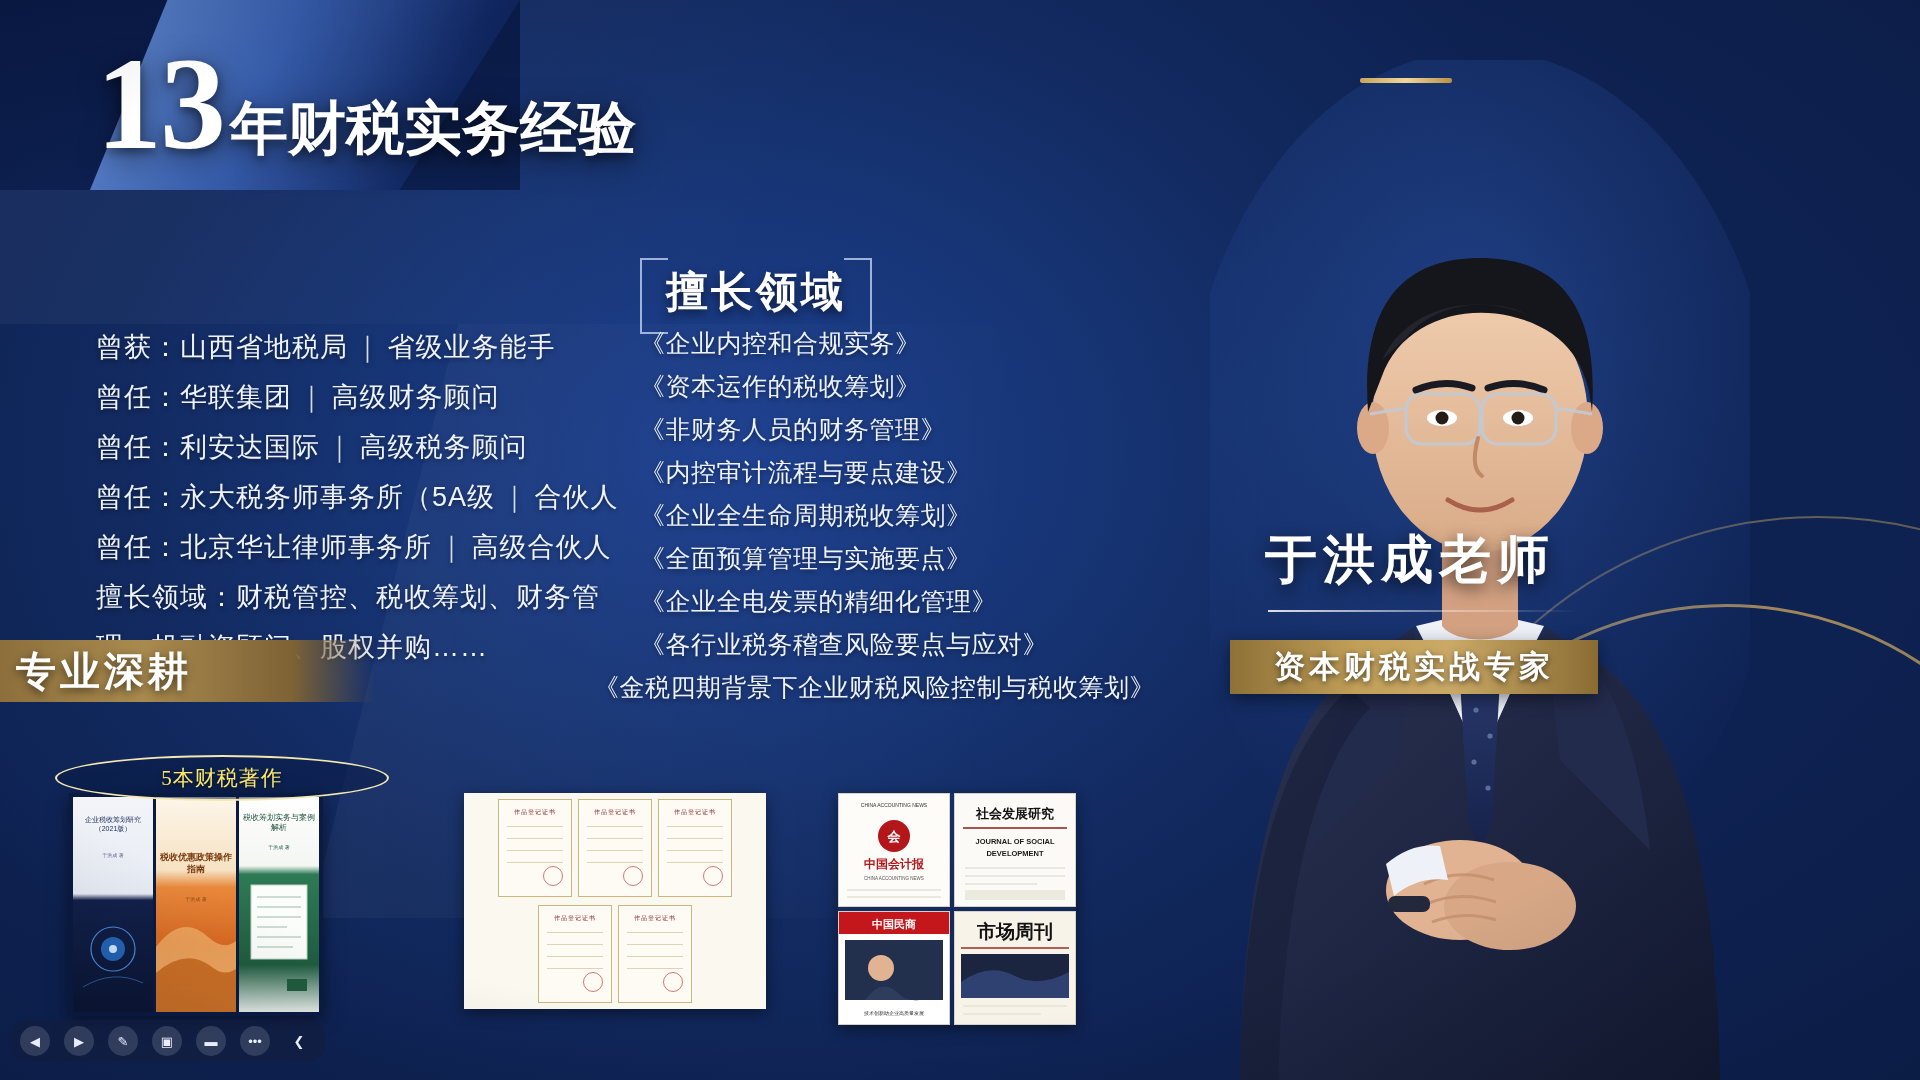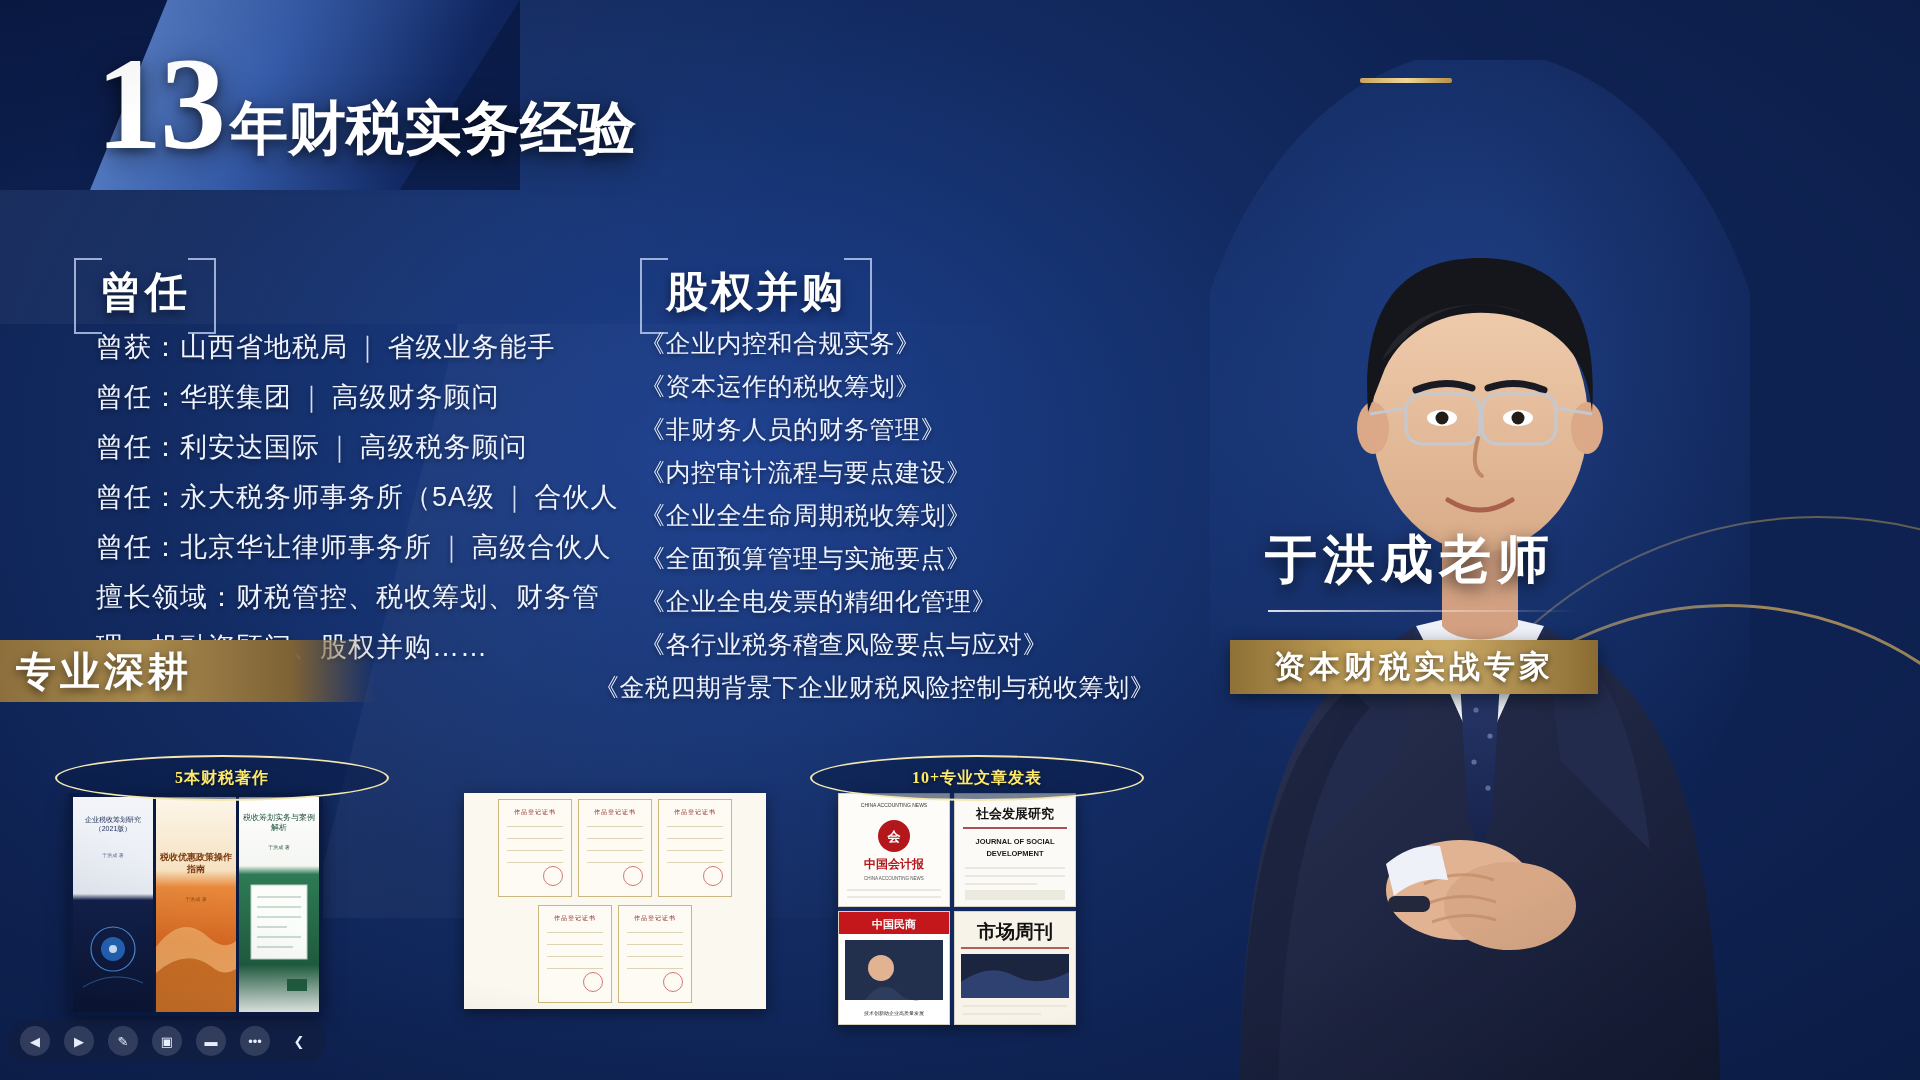--- a/index.html
+++ b/index.html
@@ -115,21 +115,21 @@
   .evblock{position:absolute;}
   .oval{
     position:absolute;left:0;top:0;
     border:2px solid #f4e8b0;border-radius:50%;
     display:flex;align-items:center;justify-content:center;
     background:rgba(10,28,70,.55);
     z-index:5;
   }
   .oval-text{
     font-family:"Liberation Serif","DejaVu Serif",serif;
-    font-size:16px;font-weight:700;color:#ffe96a;letter-spacing:1px;
+    font-size:21px;font-weight:400;color:#ffe96a;letter-spacing:1px;
     white-space:nowrap;text-shadow:0 2px 5px rgba(0,0,0,.6);
   }
   .photostrip{
     position:absolute;display:flex;gap:3px;background:#0a1a42;
     box-shadow:0 4px 16px rgba(0,0,0,.5);
   }
 
   
   .book{width:80px;height:215px;position:relative;overflow:hidden;}
   .bk-title{
@@ -311,25 +311,20 @@
 
   <div class="topband"></div>
   <div class="topband-accent"></div>
   <div class="gold-tick"></div>
 
   <div class="title-wrap">
     <span class="title-num">13</span>
     <span class="title-rest">年财税实务经验</span>
   </div>
 
-  <div class="chip" style="left:74px;top:258px;">
-    <span class="bracket-l"></span>
-    <span class="bracket-r"></span>
-    <span class="chip-text">曾任</span>
-  </div>
 
   <div class="txtlist" style="left:96px;top:322px;">
     <div class="txtline">
       <span>曾获：</span><span>山西省地税局</span><span class="sep">｜</span><span>省级业务能手</span>
     </div>
     <div class="txtline">
       <span>曾任：</span><span>华联集团</span><span class="sep">｜</span><span>高级财务顾问</span>
     </div>
     <div class="txtline">
       <span>曾任：</span><span>利安达国际</span><span class="sep">｜</span><span>高级税务顾问</span>
@@ -340,21 +335,21 @@
     <div class="txtline">
       <span>曾任：</span><span>北京华让律师事务所</span><span class="sep">｜</span><span>高级合伙人</span>
     </div>
     <div class="txtline">擅长领域：财税管控、税收筹划、财务管</div>
     <div class="txtline">理、投融资顾问、股权并购……</div>
   </div>
 
   <div class="chip" style="left:640px;top:258px;">
     <span class="bracket-l"></span>
     <span class="bracket-r"></span>
-    <span class="chip-text">股权并购</span>
+    <span class="chip-text">擅长领域</span>
   </div>
 
   <div class="txtlist" style="left:640px;top:322px;width:570px;text-align:left;">
     <div class="courseline">《企业内控和合规实务》</div>
     <div class="courseline">《资本运作的税收筹划》</div>
     <div class="courseline">《非财务人员的财务管理》</div>
     <div class="courseline">《内控审计流程与要点建设》</div>
     <div class="courseline">《企业全生命周期税收筹划》</div>
     <div class="courseline">《全面预算管理与实施要点》</div>
     <div class="courseline">《企业全电发票的精细化管理》</div>
@@ -451,23 +446,20 @@
             <div class="cert-line" style="top:38px;"></div>
           <div class="cert-line" style="top:50px;"></div>
             <div class="cert-line" style="top:62px;"></div>
           <div class="cert-seal"></div>
         </div>
       </div>
     </div>
   </div>
 
   <div class="evblock" style="left:810px;top:755px;width:300px;height:300px;">
-    <div class="oval" style="width:330px;height:42px;">
-      <span class="oval-text">10+专业文章发表</span>
-    </div>
     <div style="position:absolute;left:28px;top:38px;display:flex;gap:4px;box-shadow:0 4px 14px rgba(0,0,0,.45);">
       <div style="display:flex;flex-direction:column;gap:4px;">
         <div class="news" style="width:110px;height:112px;background:#fdfcf8;border:1px solid #d8d2c0;">
           <svg width="110" height="112">
             <text x="55" y="13" font-size="5" fill="#333" text-anchor="middle">CHINA ACCOUNTING NEWS</text>
             <circle cx="55" cy="42" r="16" fill="#b3161b"></circle>
             <text x="55" y="47" font-size="13" fill="#fff" text-anchor="middle" font-weight="bold">会</text>
             <text x="55" y="74" font-size="12" fill="#b3161b" text-anchor="middle" font-weight="bold">中国会计报</text>
             <text x="55" y="86" font-size="4.5" fill="#555" text-anchor="middle">CHINA ACCOUNTING NEWS</text>
             <g stroke="#cfcabb" stroke-width="0.8">

